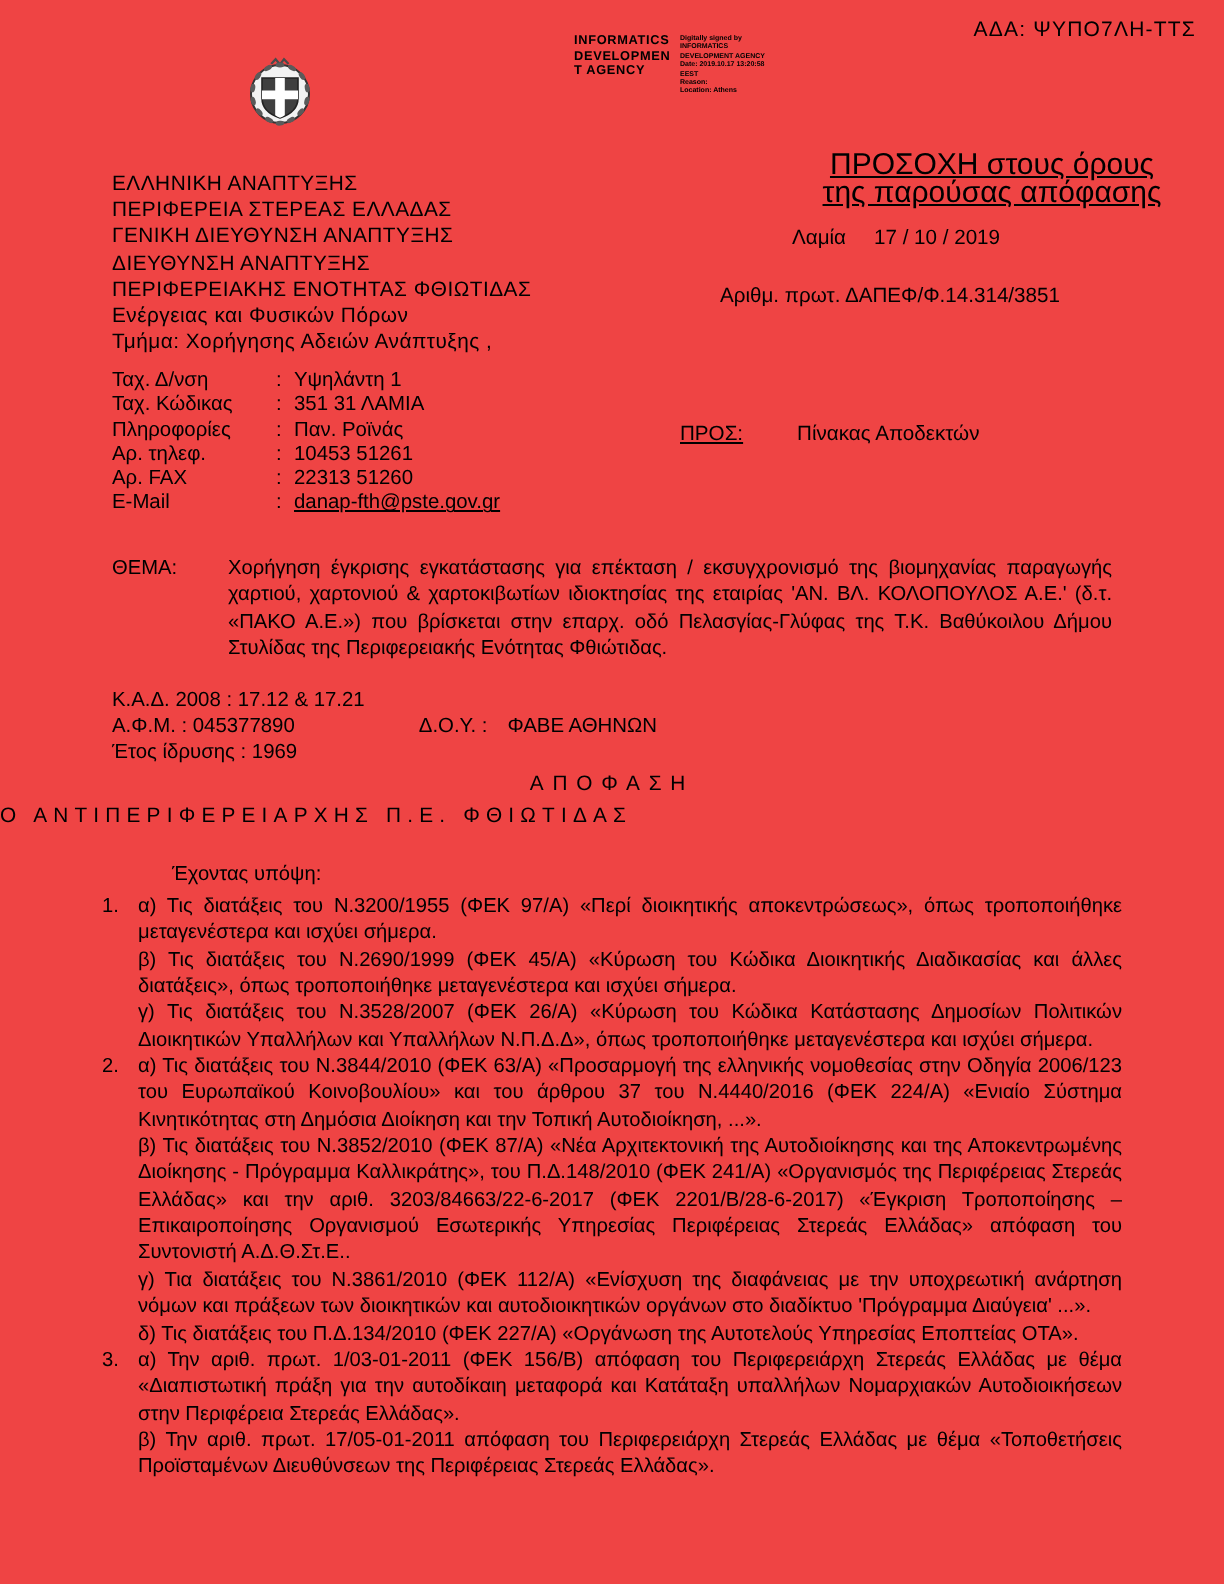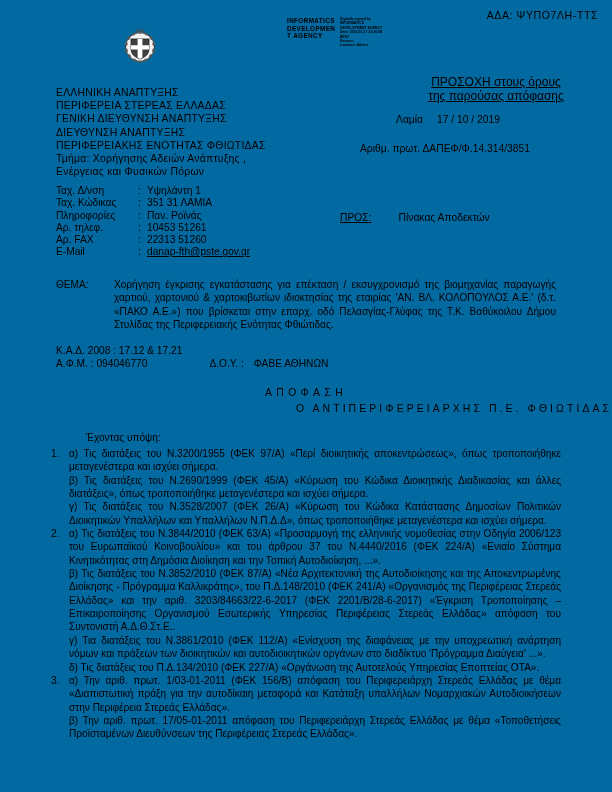--- a/index.html
+++ b/index.html
@@ -8,21 +8,21 @@
     background: #ffffff;
   }
   body {
     font-family: "Liberation Sans", sans-serif;
     color: #000000;
   }
   #page {
     position: relative;
     width: 612px;
     height: 792px;
-    background: #0369a1;
+    background: #ef4444;
     overflow: hidden;
   }
 
   
   .ada-line {
     position: absolute;
     left: 0; top: 9px;
     width: 598px;
     text-align: right;
     font-size: 10.5px;
@@ -71,21 +71,21 @@
     font-size: 10.5px;
     letter-spacing: 0.3px;
     white-space: nowrap;
   }
 
   .prosoxi {
     position: absolute;
     left: 390px; top: 76px;
     width: 212px;
     text-align: center;
-    font-size: 12px;
+    font-size: 15px;
     line-height: 13.6px;
   }
   .prosoxi span { text-decoration: underline; }
 
   .lamia {
     position: absolute;
     left: 396px; top: 114px;
     font-size: 10.3px;
     white-space: nowrap;
   }
@@ -175,21 +175,21 @@
     left: 0; top: 387px;
     width: 612px;
     text-align: center;
     font-size: 10.4px;
     letter-spacing: 4.4px;
   }
   .antiperif {
     position: absolute;
     left: 0; top: 403px;
     width: 612px;
-    text-align: right;
+    text-align: left;
     font-size: 10.4px;
     letter-spacing: 3.1px;
   }
 
   .exontas {
     position: absolute;
     left: 86px; top: 432px;
     font-size: 10.1px;
     white-space: nowrap;
   }
@@ -287,22 +287,22 @@
   </div>
 
   <div class="protocol">Αριθμ. πρωτ. ΔΑΠΕΦ/Φ.14.314/3851</div>
 
   <div class="authority">
     <div>ΕΛΛΗΝΙΚΗ ΑΝΑΠΤΥΞΗΣ</div>
     <div>ΠΕΡΙΦΕΡΕΙΑ ΣΤΕΡΕΑΣ ΕΛΛΑΔΑΣ</div>
     <div>ΓΕΝΙΚΗ ΔΙΕΥΘΥΝΣΗ ΑΝΑΠΤΥΞΗΣ</div>
     <div>ΔΙΕΥΘΥΝΣΗ ΑΝΑΠΤΥΞΗΣ</div>
     <div>ΠΕΡΙΦΕΡΕΙΑΚΗΣ ΕΝΟΤΗΤΑΣ ΦΘΙΩΤΙΔΑΣ</div>
+    <div>Ενέργειας και Φυσικών Πόρων</div>
     <div>Τμήμα:  Χορήγησης Αδειών Ανάπτυξης ,</div>
-    <div>Ενέργειας και Φυσικών Πόρων</div>
   </div>
 
   <div class="contact">
     <table>
       <tbody>
           <tr>
         <td class="label">Ταχ. Δ/νση</td>
         <td class="colon">:</td>
         <td>Υψηλάντη 1</td>
       </tr>
@@ -340,22 +340,23 @@
   </div>
 
   <div class="thema">
     <div class="thema-lbl">ΘΕΜΑ:</div>
     <div class="thema-body">Χορήγηση έγκρισης εγκατάστασης για επέκταση / εκσυγχρονισμό της βιομηχανίας παραγωγής χαρτιού, χαρτονιού &amp; χαρτοκιβωτίων ιδιοκτησίας της εταιρίας 'ΑΝ. ΒΛ. ΚΟΛΟΠΟΥΛΟΣ Α.Ε.' (δ.τ. «ΠΑΚΟ Α.Ε.») που βρίσκεται στην επαρχ. οδό Πελασγίας-Γλύφας της Τ.Κ. Βαθύκοιλου Δήμου Στυλίδας της Περιφερειακής Ενότητας Φθιώτιδας.</div>
   </div>
 
   <div class="kad">
     <div class="kad-row">Κ.Α.Δ. 2008 : 17.12 &amp; 17.21</div>
     <div class="kad-row">
-      <span>Α.Φ.Μ. : 094046770</span><span class="kad-doy">Δ.Ο.Υ. :</span><span class="kad-doy-val">ΦΑΒΕ    ΑΘΗΝΩΝ</span>
-    </div>
+      <span>Α.Φ.Μ. : 045377890</span><span class="kad-doy">Δ.Ο.Υ. :</span><span class="kad-doy-val">ΦΑΒΕ    ΑΘΗΝΩΝ</span>
+    </div>
+    <div class="kad-row">Έτος ίδρυσης : 1969</div>
   </div>
 
   <div class="apofasi">ΑΠΟΦΑΣΗ</div>
   <div class="antiperif">Ο ΑΝΤΙΠΕΡΙΦΕΡΕΙΑΡΧΗΣ Π.Ε. ΦΘΙΩΤΙΔΑΣ</div>
   <div class="exontas">Έχοντας υπόψη:</div>
 
   <div class="list">
 
     <div class="li">
       <span class="li-num">1.</span>

